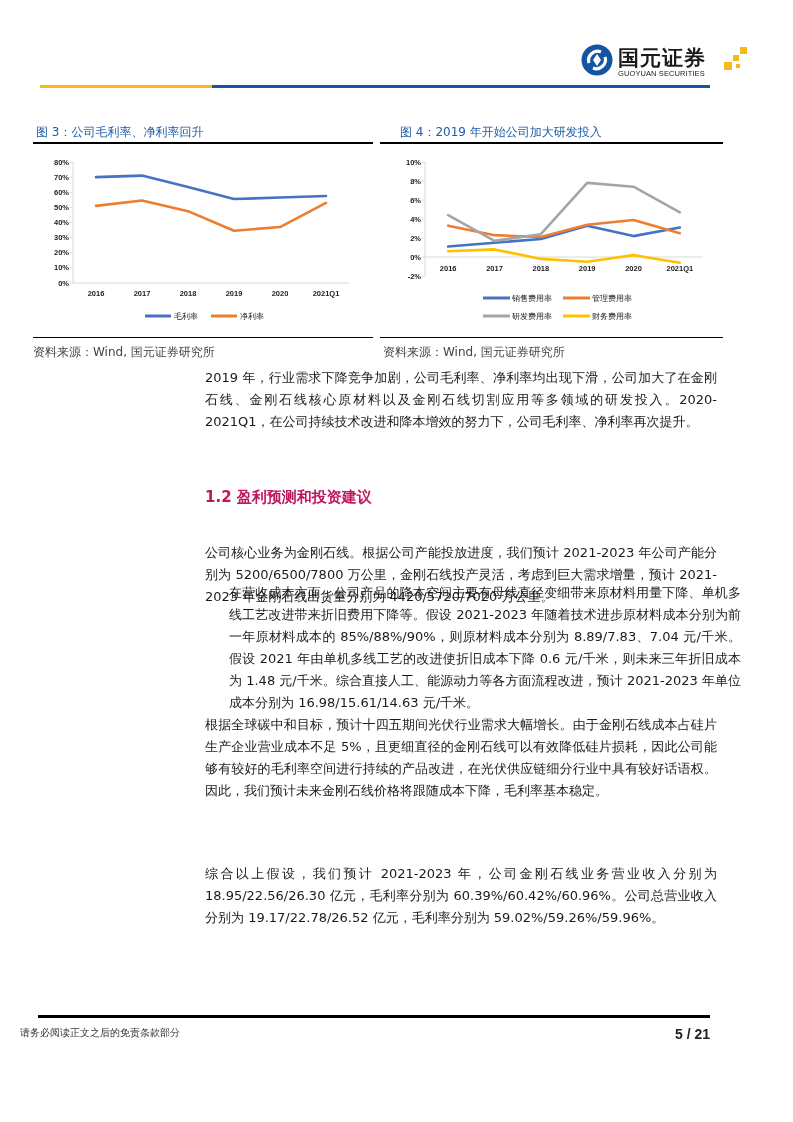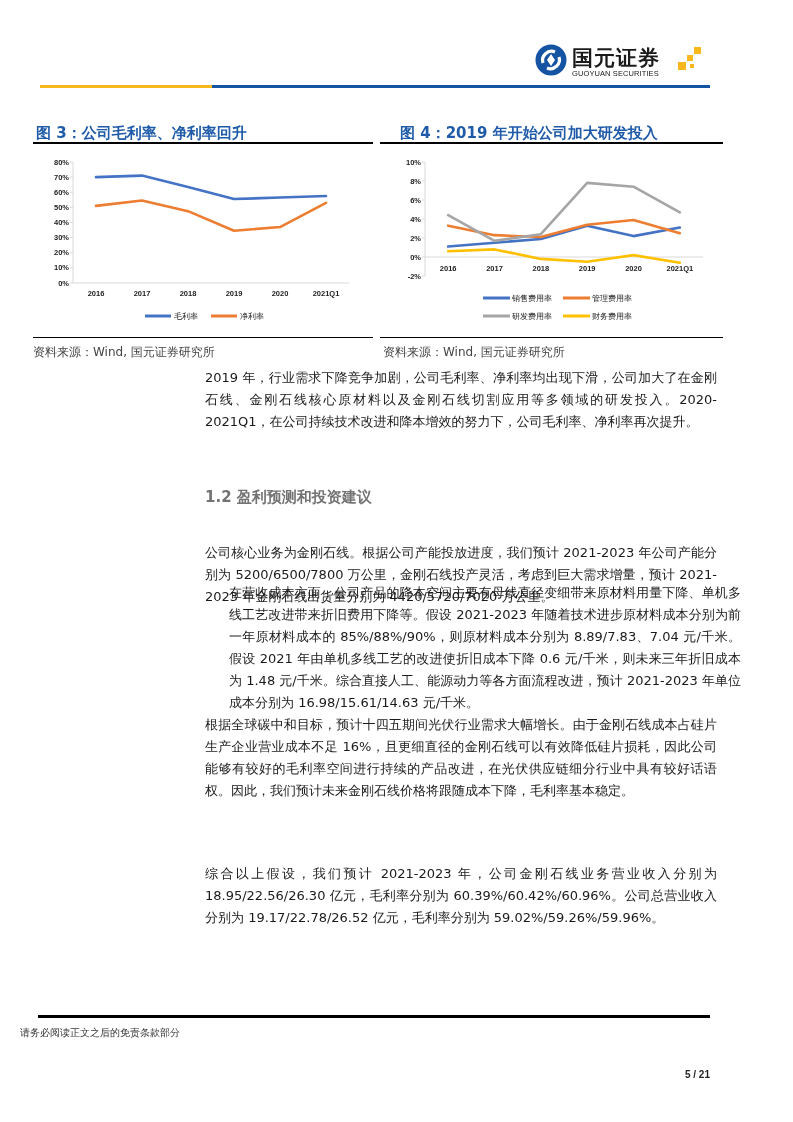--- a/index.html
+++ b/index.html
@@ -1,49 +1,49 @@
 <!DOCTYPE html>
 <html><head>
 <meta charset="utf-8">
 <style>
   html, body { margin: 0; padding: 0; background: #ffffff; }
   body { width: 793px; height: 1122px; position: relative; overflow: hidden;
          font-family: "DejaVu Sans", "Liberation Sans", sans-serif; color: #1a1a1a; }
   .abs { position: absolute; }
 
   
-  .logo-wrap { position: absolute; left: 534px; top: 43px; width: 170px; height: 40px; }
+  .logo-wrap { position: absolute; left: 580px; top: 43px; width: 170px; height: 40px; }
   .logo-mark { position: absolute; left: 0; top: 0; width: 34px; height: 34px; }
   .logo-cn { position: absolute; left: 38px; top: 1px; font-size: 21px; font-weight: bold;
              color: #1a1a1a; letter-spacing: 1px; font-family: "DejaVu Sans", sans-serif; }
   .logo-en { position: absolute; left: 38px; top: 26px; font-size: 7.5px; color: #1a1a1a;
              font-family: "Liberation Sans", sans-serif; letter-spacing: 0.1px; white-space: nowrap; text-align: center; }
   .logo-squares { position: absolute; left: 143px; top: 4px; width: 26px; height: 30px; }
   .header-line-yellow { position: absolute; left: 40px; top: 85px; width: 172px; height: 3px; background: #f7b81c; }
   .header-line-blue { position: absolute; left: 212px; top: 85px; width: 498px; height: 3px; background: #1553a3; }
 
   
-  .fig-title { position: absolute; font-size: 15px; font-weight: bold; color: #1f5ba8; white-space: nowrap; }
+  .fig-title { position: absolute; font-size: 12px; font-weight: normal; color: #1f5ba8; white-space: nowrap; }
   .fig-rule { position: absolute; height: 2px; background: #000; }
   .fig-rule-thin { position: absolute; height: 1px; background: #000; }
   .fig-source { position: absolute; font-size: 12px; color: #444; white-space: nowrap; }
 
   svg text { font-family: "Liberation Sans", sans-serif; }
 
   
   .para { position: absolute; left: 205px; width: 512px; font-size: 13px; line-height: 22px;
           color: #1a1a1a; text-align: justify; font-family: "DejaVu Sans", sans-serif; }
   .section-heading { position: absolute; left: 205px; top: 488px; font-size: 15px; font-weight: bold;
-                     color: #737373; white-space: nowrap; }
+                     color: #be185d; white-space: nowrap; }
 
   
   .footer-rule { position: absolute; left: 38px; top: 1015px; width: 672px; height: 3px; background: #000; }
   .footer-note { position: absolute; left: 20px; top: 1026px; font-size: 10px; color: #333; }
   .footer-page { position: absolute; left: 660px; top: 1026px; width: 50px; text-align: right;
-                 font-size: 10px; font-weight: bold; color: #222; font-family: "Liberation Sans", sans-serif; margin-top: 43px; }
+                 font-size: 14px; font-weight: bold; color: #222; font-family: "Liberation Sans", sans-serif; }
 </style>
 </head>
 <body>
 
 <div class="logo-wrap">
   <svg class="logo-mark" viewBox="0 0 34 34">
     <circle cx="17" cy="17" r="15.5" fill="#1553a3"></circle>
     <path d="M9 20 A9 9 0 0 1 21 9" stroke="#fff" stroke-width="3.2" fill="none"></path>
     <path d="M25 14 A9 9 0 0 1 13 25" stroke="#fff" stroke-width="3.2" fill="none"></path>
     <path d="M17 11 L21 17 L17 23 L13 17 Z" fill="#fff"></path>
@@ -159,18 +159,18 @@
   </g>
 </svg>
 
 <div class="fig-rule-thin" style="left:380px; top:337px; width:343px;"></div>
 <div class="fig-source" style="left:383px; top:344px;">资料来源：Wind, 国元证券研究所</div>
 
 <div class="para" style="top:367px;">2019 年，行业需求下降竞争加剧，公司毛利率、净利率均出现下滑，公司加大了在金刚石线、金刚石线核心原材料以及金刚石线切割应用等多领域的研发投入。2020-2021Q1，在公司持续技术改进和降本增效的努力下，公司毛利率、净利率再次提升。</div>
 <div class="section-heading">1.2 盈利预测和投资建议</div>
 <div class="para" style="top:542px;">公司核心业务为金刚石线。根据公司产能投放进度，我们预计 2021-2023 年公司产能分别为 5200/6500/7800 万公里，金刚石线投产灵活，考虑到巨大需求增量，预计 2021-2023 年金刚石线出货量分别为 4420/5720/7020 万公里。</div>
 <div class="para" style="top:582px;margin-left:24px;">在营收成本方面，公司产品的降本空间主要有母线直径变细带来原材料用量下降、单机多线工艺改进带来折旧费用下降等。假设 2021-2023 年随着技术进步原材料成本分别为前一年原材料成本的 85%/88%/90%，则原材料成本分别为 8.89/7.83、7.04 元/千米。假设 2021 年由单机多线工艺的改进使折旧成本下降 0.6 元/千米，则未来三年折旧成本为 1.48 元/千米。综合直接人工、能源动力等各方面流程改进，预计 2021-2023 年单位成本分别为 16.98/15.61/14.63 元/千米。</div>
-<div class="para" style="top:714px;">根据全球碳中和目标，预计十四五期间光伏行业需求大幅增长。由于金刚石线成本占硅片生产企业营业成本不足 16%，且更细直径的金刚石线可以有效降低硅片损耗，因此公司能够有较好的毛利率空间进行持续的产品改进，在光伏供应链细分行业中具有较好话语权。因此，我们预计未来金刚石线价格将跟随成本下降，毛利率基本稳定。</div>
+<div class="para" style="top:714px;">根据全球碳中和目标，预计十四五期间光伏行业需求大幅增长。由于金刚石线成本占硅片生产企业营业成本不足 5%，且更细直径的金刚石线可以有效降低硅片损耗，因此公司能够有较好的毛利率空间进行持续的产品改进，在光伏供应链细分行业中具有较好话语权。因此，我们预计未来金刚石线价格将跟随成本下降，毛利率基本稳定。</div>
 <div class="para" style="top:827px;margin-top:36px;">综合以上假设，我们预计 2021-2023 年，公司金刚石线业务营业收入分别为 18.95/22.56/26.30 亿元，毛利率分别为 60.39%/60.42%/60.96%。公司总营业收入分别为 19.17/22.78/26.52 亿元，毛利率分别为 59.02%/59.26%/59.96%。</div>
 
 <div class="footer-rule"></div>
 <div class="footer-note">请务必阅读正文之后的免责条款部分</div>
 <div class="footer-page">5 / 21</div>
 
 </body></html>

